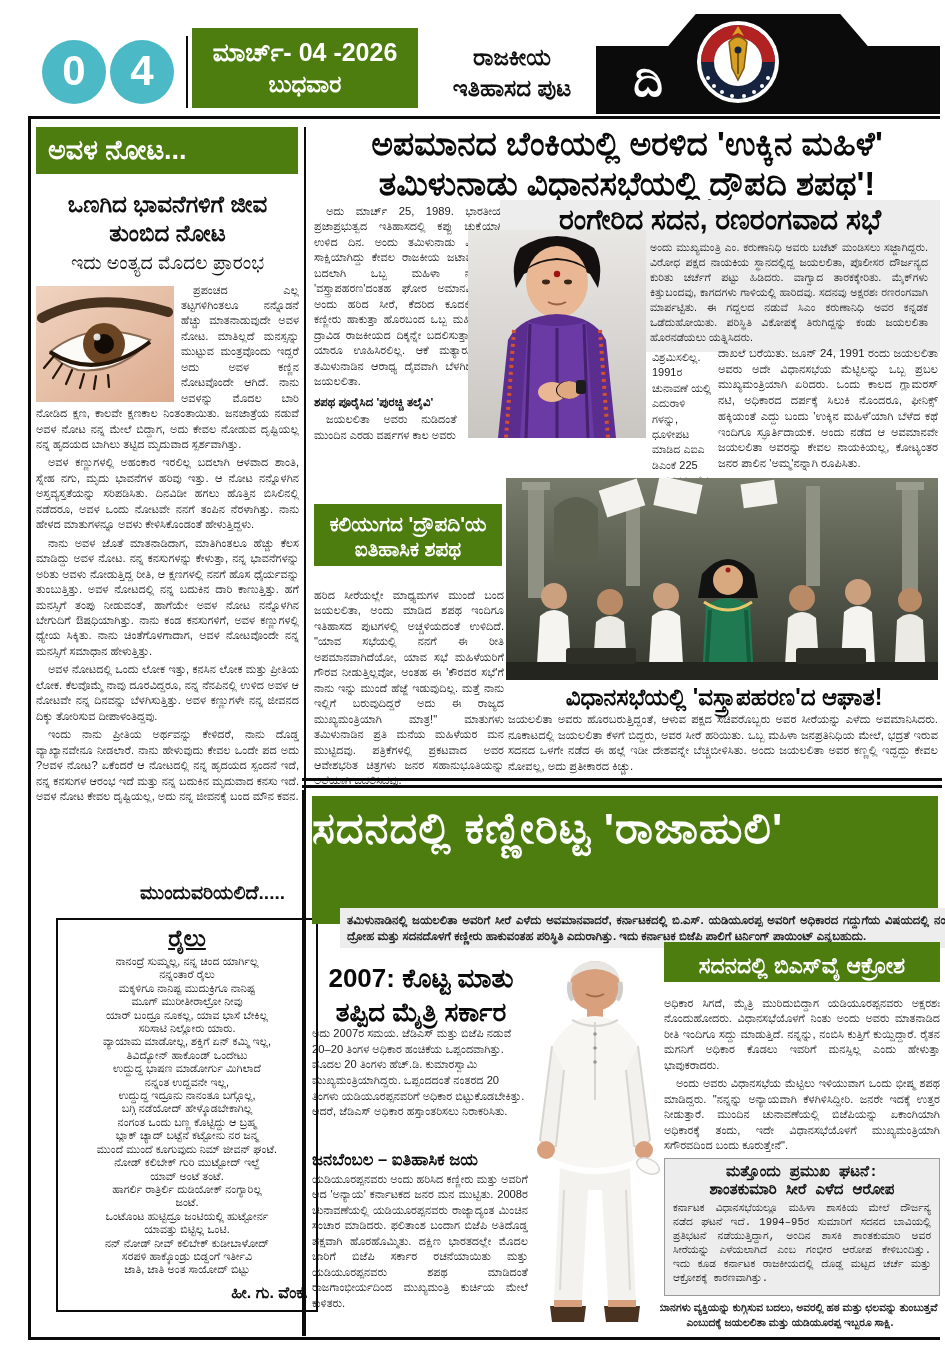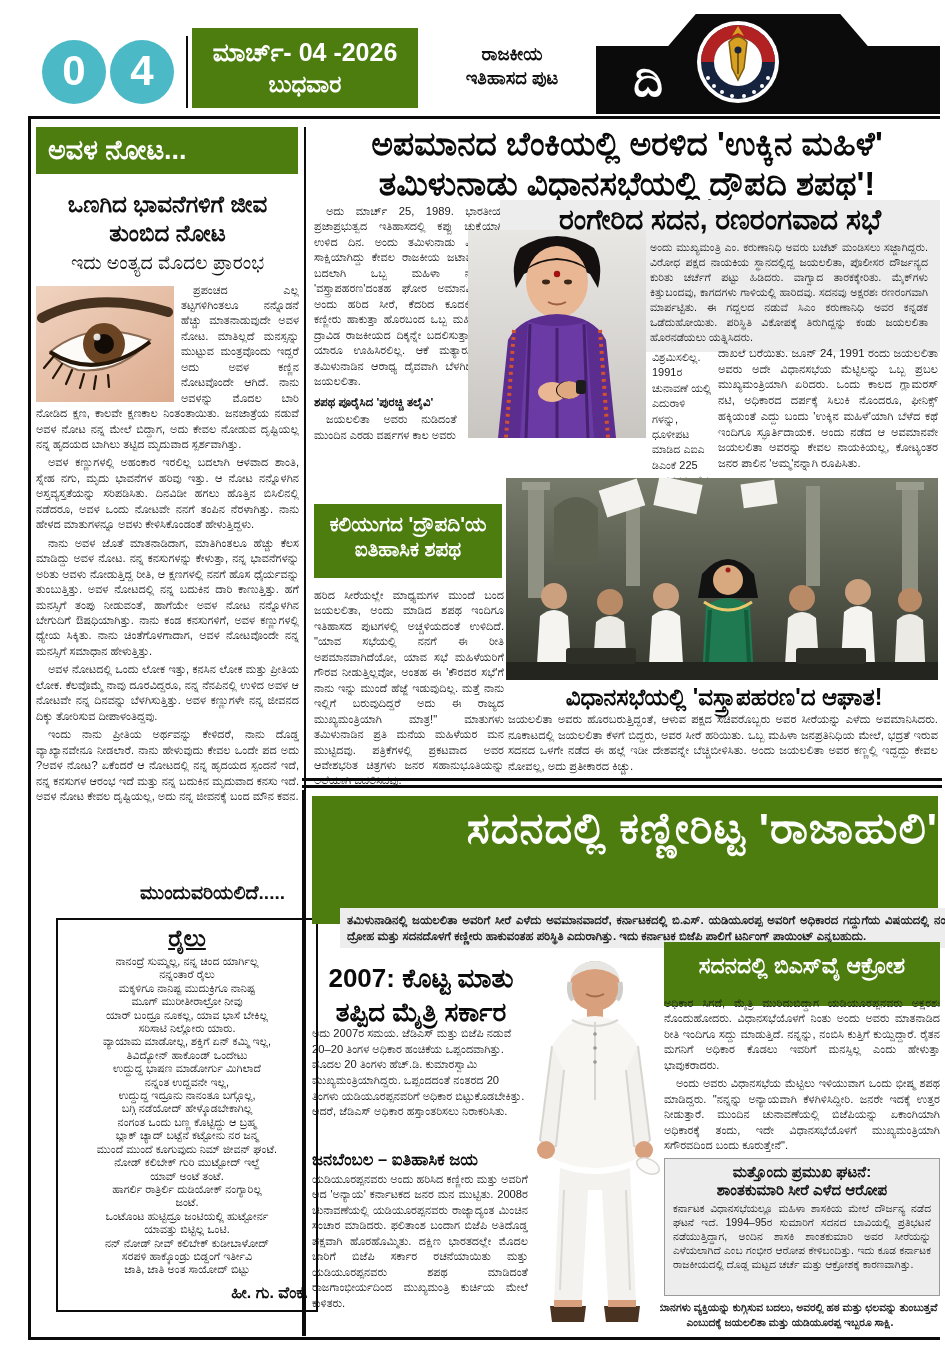--- a/index.html
+++ b/index.html
@@ -22,21 +22,21 @@
 
   <div class="abs" style="left:42px;top:40px;width:64px;height:64px;border-radius:50%;background:#4CB9C6;color:#fff;font-size:42px;font-weight:bold;text-align:center;line-height:62px;">0</div>
   <div class="abs" style="left:110px;top:40px;width:64px;height:64px;border-radius:50%;background:#4CB9C6;color:#fff;font-size:42px;font-weight:bold;text-align:center;line-height:62px;">4</div>
   <div class="abs rule" style="left:186px;top:36px;width:2px;height:72px;"></div>
 
   <div class="abs blackbox" style="left:192px;top:28px;width:226px;height:80px;text-align:center;">
     <div style="font-size:25px;font-weight:bold;margin-top:10px;">ಮಾರ್ಚ್- 04 -2026</div>
     <div style="font-size:23px;font-weight:bold;margin-top:3px;">ಬುಧವಾರ</div>
   </div>
 
-  <div class="abs" style="left:428px;top:42px;width:168px;text-align:center;font-weight:bold;font-size:18px;line-height:1.35;">
+  <div class="abs" style="left:428px;top:42px;width:168px;text-align:center;font-weight:bold;font-size:23px;line-height:1.35;">
     <div>ರಾಜಕೀಯ</div>
     <div>ಇತಿಹಾಸದ ಪುಟ</div>
   </div>
 
   <div class="abs" style="left:596px;top:14px;width:344px;height:100px;background:#0b0b0b;clip-path:polygon(0 32%,21% 32%,29% 0,71% 0,79% 32%,100% 32%,100% 100%,0 100%);"></div>
   <div class="abs" style="left:606px;top:52px;width:84px;text-align:center;color:#fff;font-size:46px;font-weight:bold;line-height:56px;z-index:6;">ದಿ</div>
   <div class="abs" style="left:692px;top:16px;width:92px;height:92px;z-index:7;">
     <svg width="92" height="92" viewBox="0 0 92 92">
       <circle cx="46" cy="46" r="45" fill="#0b0b0b"></circle>
       <circle cx="46" cy="46" r="41" fill="#ffffff"></circle>
@@ -175,21 +175,21 @@
       <ellipse cx="84" cy="162" rx="14" ry="10" fill="#e9b793"></ellipse>
       <ellipse cx="100" cy="160" rx="12" ry="9" fill="#dfa océ"></ellipse>
       <ellipse cx="101" cy="160" rx="12" ry="9" fill="#dfa87f"></ellipse>
       <rect x="108" y="150" width="10" height="14" rx="3" fill="#1c1c1c"></rect>
     </svg>
   </div>
 
   <div class="abs" style="left:652px;top:350px;width:62px;font-size:11px;line-height:1.4;text-align:left;color:#1a1a1a;">ವಿಶ್ರಮಿಸಲಿಲ್ಲ. 1991ರ ಚುನಾವಣೆ ಯಲ್ಲಿ ಎದುರಾಳಿ ಗಳನ್ನು, ಧೂಳೀಪಟ ಮಾಡಿದ ಎಐಎ ಡಿಎಂಕೆ 225 ಸ್ಥಾನಗಳನ್ನು ಗೆದ್ದು</div>
   <div class="abs jtext" style="left:718px;top:346px;width:220px;font-size:11.4px;">ದಾಖಲೆ ಬರೆಯಿತು. ಜೂನ್ 24, 1991 ರಂದು ಜಯಲಲಿತಾ ಅವರು ಅದೇ ವಿಧಾನಸಭೆಯ ಮೆಟ್ಟಿಲನ್ನು ಒಬ್ಬ ಪ್ರಬಲ ಮುಖ್ಯಮಂತ್ರಿಯಾಗಿ ಏರಿದರು. ಒಂದು ಕಾಲದ ಗ್ಲಾಮರಸ್ ನಟಿ, ಅಧಿಕಾರದ ದರ್ಪಕ್ಕೆ ಸಿಲುಕಿ ನೊಂದರೂ, ಫೀನಿಕ್ಸ್ ಹಕ್ಕಿಯಂತೆ ಎದ್ದು ಬಂದು 'ಉಕ್ಕಿನ ಮಹಿಳೆ'ಯಾಗಿ ಬೆಳೆದ ಕಥೆ ಇಂದಿಗೂ ಸ್ಫೂರ್ತಿದಾಯಕ. ಅಂದು ನಡೆದ ಆ ಅವಮಾನವೇ ಜಯಲಲಿತಾ ಅವರನ್ನು ಕೇವಲ ನಾಯಕಿಯಲ್ಲ, ಕೋಟ್ಯಂತರ ಜನರ ಪಾಲಿನ 'ಅಮ್ಮ'ನನ್ನಾಗಿ ರೂಪಿಸಿತು.</div>
 
-  <div class="abs blackbox" style="left:314px;top:504px;width:188px;height:74px;text-align:center;">
+  <div class="abs blackbox" style="left:314px;top:504px;width:188px;height:62px;text-align:center;">
     <div style="font-size:20px;font-weight:bold;margin-top:9px;">ಕಲಿಯುಗದ 'ದ್ರೌಪದಿ'ಯ</div>
     <div style="font-size:20px;font-weight:bold;margin-top:2px;">ಐತಿಹಾಸಿಕ ಶಪಥ</div>
   </div>
   <div class="abs jtext" style="left:314px;top:588px;width:190px;">ಹರಿದ ಸೀರೆಯಲ್ಲೇ ಮಾಧ್ಯಮಗಳ ಮುಂದೆ ಬಂದ ಜಯಲಲಿತಾ, ಅಂದು ಮಾಡಿದ ಶಪಥ ಇಂದಿಗೂ ಇತಿಹಾಸದ ಪುಟಗಳಲ್ಲಿ ಅಚ್ಚಳಿಯದಂತೆ ಉಳಿದಿದೆ. "ಯಾವ ಸಭೆಯಲ್ಲಿ ನನಗೆ ಈ ರೀತಿ ಅಪಮಾನವಾಗಿದೆಯೋ, ಯಾವ ಸಭೆ ಮಹಿಳೆಯರಿಗೆ ಗೌರವ ನೀಡುತ್ತಿಲ್ಲವೋ, ಅಂತಹ ಈ 'ಕೌರವರ ಸಭೆ'ಗೆ ನಾನು ಇನ್ನು ಮುಂದೆ ಹೆಜ್ಜೆ ಇಡುವುದಿಲ್ಲ. ಮತ್ತೆ ನಾನು ಇಲ್ಲಿಗೆ ಬರುವುದಿದ್ದರೆ ಅದು ಈ ರಾಜ್ಯದ ಮುಖ್ಯಮಂತ್ರಿಯಾಗಿ ಮಾತ್ರ!" ಮಾತುಗಳು ತಮಿಳುನಾಡಿನ ಪ್ರತಿ ಮನೆಯ ಮಹಿಳೆಯರ ಮನ ಮುಟ್ಟಿದವು. ಪತ್ರಿಕೆಗಳಲ್ಲಿ ಪ್ರಕಟವಾದ ಅವರ ಆವೇಶಭರಿತ ಚಿತ್ರಗಳು ಜನರ ಸಹಾನುಭೂತಿಯನ್ನು ಅಲೆಯಾಗಿ ಬದಲಿಸಿದವು.</div>
 
   <div class="abs" style="left:506px;top:478px;width:432px;height:202px;">
     <svg width="432" height="202" viewBox="0 0 432 202">
       <defs>
         <linearGradient id="hall" x1="0" y1="0" x2="0" y2="1">
           <stop offset="0" stop-color="#777b6a"></stop>
@@ -235,21 +235,21 @@
     </svg>
   </div>
 
   <div class="abs" style="left:508px;top:684px;width:432px;text-align:center;font-size:23px;font-weight:bold;color:#0b0b0b;">ವಿಧಾನಸಭೆಯಲ್ಲಿ 'ವಸ್ತ್ರಾಪಹರಣ'ದ ಆಘಾತ!</div>
   <div class="abs jtext" style="left:508px;top:712px;width:430px;font-size:11.4px;">ಜಯಲಲಿತಾ ಅವರು ಹೊರಬರುತ್ತಿದ್ದಂತೆ, ಆಳುವ ಪಕ್ಷದ ಸಚಿವರೊಬ್ಬರು ಅವರ ಸೀರೆಯನ್ನು ಎಳೆದು ಅವಮಾನಿಸಿದರು. ನೂಕಾಟದಲ್ಲಿ ಜಯಲಲಿತಾ ಕೆಳಗೆ ಬಿದ್ದರು, ಅವರ ಸೀರೆ ಹರಿಯಿತು. ಒಬ್ಬ ಮಹಿಳಾ ಜನಪ್ರತಿನಿಧಿಯ ಮೇಲೆ, ಭದ್ರತೆ ಇರುವ ಸದನದ ಒಳಗೇ ನಡೆದ ಈ ಹಲ್ಲೆ ಇಡೀ ದೇಶವನ್ನೇ ಬೆಚ್ಚಿಬೀಳಿಸಿತು. ಅಂದು ಜಯಲಲಿತಾ ಅವರ ಕಣ್ಣಲ್ಲಿ ಇದ್ದದ್ದು ಕೇವಲ ನೋವಲ್ಲ, ಅದು ಪ್ರತೀಕಾರದ ಕಿಚ್ಚು.</div>
 
   <div class="abs" style="left:302px;top:778px;width:640px;height:4px;border-top:3.5px solid #0b0b0b;border-bottom:3.5px solid #0b0b0b;box-sizing:content-box;"></div>
 
   <div class="abs" style="left:302px;top:790px;width:640px;height:546px;border-left:2.5px solid #0b0b0b;box-sizing:border-box;"></div>
 
-  <div class="abs blackbox" style="left:312px;top:796px;width:626px;height:128px;text-align:right;">
+  <div class="abs blackbox" style="left:312px;top:796px;width:626px;height:128px;text-align:left;">
     <div style="font-size:43px;font-weight:bold;margin-top:8px;letter-spacing:1px;">ಸದನದಲ್ಲಿ ಕಣ್ಣೀರಿಟ್ಟ 'ರಾಜಾಹುಲಿ'</div>
   </div>
 
   <div class="abs graybox jtext" style="left:312px;top:908px;width:626px;font-size:11.6px;font-weight:bold;padding:4px 7px;box-sizing:border-box;margin-left:28px;">ತಮಿಳುನಾಡಿನಲ್ಲಿ ಜಯಲಲಿತಾ ಅವರಿಗೆ ಸೀರೆ ಎಳೆದು ಅವಮಾನವಾದರೆ, ಕರ್ನಾಟಕದಲ್ಲಿ ಬಿ.ಎಸ್. ಯಡಿಯೂರಪ್ಪ ಅವರಿಗೆ ಅಧಿಕಾರದ ಗದ್ದುಗೆಯ ವಿಷಯದಲ್ಲಿ ನಂಬಿಕೆ ದ್ರೋಹ ಮತ್ತು ಸದನದೊಳಗೆ ಕಣ್ಣೀರು ಹಾಕುವಂತಹ ಪರಿಸ್ಥಿತಿ ಎದುರಾಗಿತ್ತು. ಇದು ಕರ್ನಾಟಕ ಬಿಜೆಪಿ ಪಾಲಿಗೆ ಟರ್ನಿಂಗ್ ಪಾಯಿಂಟ್ ಎನ್ನಬಹುದು.</div>
 
   <div class="abs" style="left:318px;top:962px;width:206px;text-align:center;font-weight:bold;font-size:26px;line-height:1.3;color:#0b0b0b;">
     <div>2007: ಕೊಟ್ಟ ಮಾತು</div>
     <div>ತಪ್ಪಿದ ಮೈತ್ರಿ ಸರ್ಕಾರ</div>
   </div>
   <div class="abs ctext" style="left:312px;top:1026px;width:214px;">ಅದು 2007ರ ಸಮಯ. ಜೆಡಿಎಸ್ ಮತ್ತು ಬಿಜೆಪಿ ನಡುವೆ 20–20 ತಿಂಗಳ ಅಧಿಕಾರ ಹಂಚಿಕೆಯ ಒಪ್ಪಂದವಾಗಿತ್ತು. ಮೊದಲ 20 ತಿಂಗಳು ಹೆಚ್.ಡಿ. ಕುಮಾರಸ್ವಾಮಿ ಮುಖ್ಯಮಂತ್ರಿಯಾಗಿದ್ದರು. ಒಪ್ಪಂದದಂತೆ ನಂತರದ 20 ತಿಂಗಳು ಯಡಿಯೂರಪ್ಪನವರಿಗೆ ಅಧಿಕಾರ ಬಿಟ್ಟುಕೊಡಬೇಕಿತ್ತು. ಆದರೆ, ಜೆಡಿಎಸ್ ಅಧಿಕಾರ ಹಸ್ತಾಂತರಿಸಲು ನಿರಾಕರಿಸಿತು.</div>
@@ -277,27 +277,27 @@
       <ellipse cx="118" cy="216" rx="12" ry="7" fill="#fbfaf8" stroke="#d8d6d1" stroke-width="1.5" transform="rotate(25 118 216)"></ellipse>
       <path d="M30 218 L24 352 L52 352 L58 240 L72 240 L78 352 L106 352 L100 218 Q65 230 30 218 Z" fill="#f3f2ee"></path>
       <path d="M34 240 L30 340 M96 240 L100 340" stroke="#dcdad5" stroke-width="2" fill="none"></path>
       <path d="M20 356 L56 356 L54 372 L22 372 Z" fill="#4a3320"></path>
       <path d="M74 356 L110 356 L108 372 L76 372 Z" fill="#4a3320"></path>
       <rect x="24" y="350" width="28" height="7" fill="#d9a07e"></rect>
       <rect x="78" y="350" width="28" height="7" fill="#d9a07e"></rect>
     </svg>
   </div>
 
-  <div class="abs blackbox" style="left:664px;top:942px;width:276px;height:64px;font-size:22px;font-weight:bold;text-align:center;line-height:48px;">ಸದನದಲ್ಲಿ ಬಿಎಸ್‌ವೈ ಆಕ್ರೋಶ</div>
+  <div class="abs blackbox" style="left:664px;top:942px;width:276px;height:40px;font-size:22px;font-weight:bold;text-align:center;line-height:48px;">ಸದನದಲ್ಲಿ ಬಿಎಸ್‌ವೈ ಆಕ್ರೋಶ</div>
   <div class="abs jtext" style="left:664px;top:996px;width:276px;">
     <p class="para" style="text-indent:0;">ಅಧಿಕಾರ ಸಿಗದೆ, ಮೈತ್ರಿ ಮುರಿದುಬಿದ್ದಾಗ ಯಡಿಯೂರಪ್ಪನವರು ಅಕ್ಷರಶಃ ನೊಂದುಹೋದರು. ವಿಧಾನಸಭೆಯೊಳಗೆ ನಿಂತು ಅಂದು ಅವರು ಮಾತನಾಡಿದ ರೀತಿ ಇಂದಿಗೂ ಸದ್ದು ಮಾಡುತ್ತಿದೆ. ನನ್ನನ್ನು, ನಂಬಿಸಿ ಕುತ್ತಿಗೆ ಕುಯ್ದಿದ್ದಾರೆ. ರೈತನ ಮಗನಿಗೆ ಅಧಿಕಾರ ಕೊಡಲು ಇವರಿಗೆ ಮನಸ್ಸಿಲ್ಲ ಎಂದು ಹೇಳುತ್ತಾ ಭಾವುಕರಾದರು.</p>
     <p class="para">ಅಂದು ಅವರು ವಿಧಾನಸಭೆಯ ಮೆಟ್ಟಿಲು ಇಳಿಯುವಾಗ ಒಂದು ಭೀಷ್ಮ ಶಪಥ ಮಾಡಿದ್ದರು. "ನನ್ನನ್ನು ಅನ್ಯಾಯವಾಗಿ ಕೆಳಗಿಳಿಸಿದ್ದೀರಿ. ಜನರೇ ಇದಕ್ಕೆ ಉತ್ತರ ನೀಡುತ್ತಾರೆ. ಮುಂದಿನ ಚುನಾವಣೆಯಲ್ಲಿ ಬಿಜೆಪಿಯನ್ನು ಏಕಾಂಗಿಯಾಗಿ ಅಧಿಕಾರಕ್ಕೆ ತಂದು, ಇದೇ ವಿಧಾನಸಭೆಯೊಳಗೆ ಮುಖ್ಯಮಂತ್ರಿಯಾಗಿ ಸಗೌರವದಿಂದ ಬಂದು ಕೂರುತ್ತೇನೆ".</p>
   </div>
 
-  <div class="abs graybox" style="left:664px;top:1158px;width:276px;height:138px;border:1px solid #9a9a9a;box-sizing:border-box;padding:4px 8px;">
+  <div class="abs graybox" style="left:664px;top:1158px;width:276px;height:138px;border:1px solid #9a9a9a;box-sizing:border-box;padding:4px 8px;font-family:Liberation Mono, monospace;">
     <div style="font-size:15px;font-weight:bold;text-align:center;">ಮತ್ತೊಂದು ಪ್ರಮುಖ ಘಟನೆ:</div>
     <div style="font-size:15px;font-weight:bold;text-align:center;margin-bottom:2px;">ಶಾಂತಕುಮಾರಿ ಸೀರೆ ಎಳೆದ ಆರೋಪ</div>
     <div class="jtext" style="font-size:10.6px;line-height:1.33;">ಕರ್ನಾಟಕ ವಿಧಾನಸಭೆಯಲ್ಲೂ ಮಹಿಳಾ ಶಾಸಕಿಯ ಮೇಲೆ ದೌರ್ಜನ್ಯ ನಡೆದ ಘಟನೆ ಇದೆ. 1994–95ರ ಸುಮಾರಿಗೆ ಸದನದ ಬಾವಿಯಲ್ಲಿ ಪ್ರತಿಭಟನೆ ನಡೆಯುತ್ತಿದ್ದಾಗ, ಅಂದಿನ ಶಾಸಕಿ ಶಾಂತಕುಮಾರಿ ಅವರ ಸೀರೆಯನ್ನು ಎಳೆಯಲಾಗಿದೆ ಎಂಬ ಗಂಭೀರ ಆರೋಪ ಕೇಳಿಬಂದಿತ್ತು. ಇದು ಕೂಡ ಕರ್ನಾಟಕ ರಾಜಕೀಯದಲ್ಲಿ ದೊಡ್ಡ ಮಟ್ಟದ ಚರ್ಚೆ ಮತ್ತು ಆಕ್ರೋಶಕ್ಕೆ ಕಾರಣವಾಗಿತ್ತು.</div>
   </div>
 
   <div class="abs" style="left:640px;top:1300px;width:300px;font-size:10.6px;font-weight:bold;text-align:center;line-height:1.45;color:#222;">ಅಪಮಾನಗಳು ವ್ಯಕ್ತಿಯನ್ನು ಕುಗ್ಗಿಸುವ ಬದಲು, ಅವರಲ್ಲಿ ಹಠ ಮತ್ತು ಛಲವನ್ನು ತುಂಬುತ್ತವೆ ಎಂಬುದಕ್ಕೆ ಜಯಲಲಿತಾ ಮತ್ತು ಯಡಿಯೂರಪ್ಪ ಇಬ್ಬರೂ ಸಾಕ್ಷಿ.</div>
 
 </div>
 
 </body></html>

